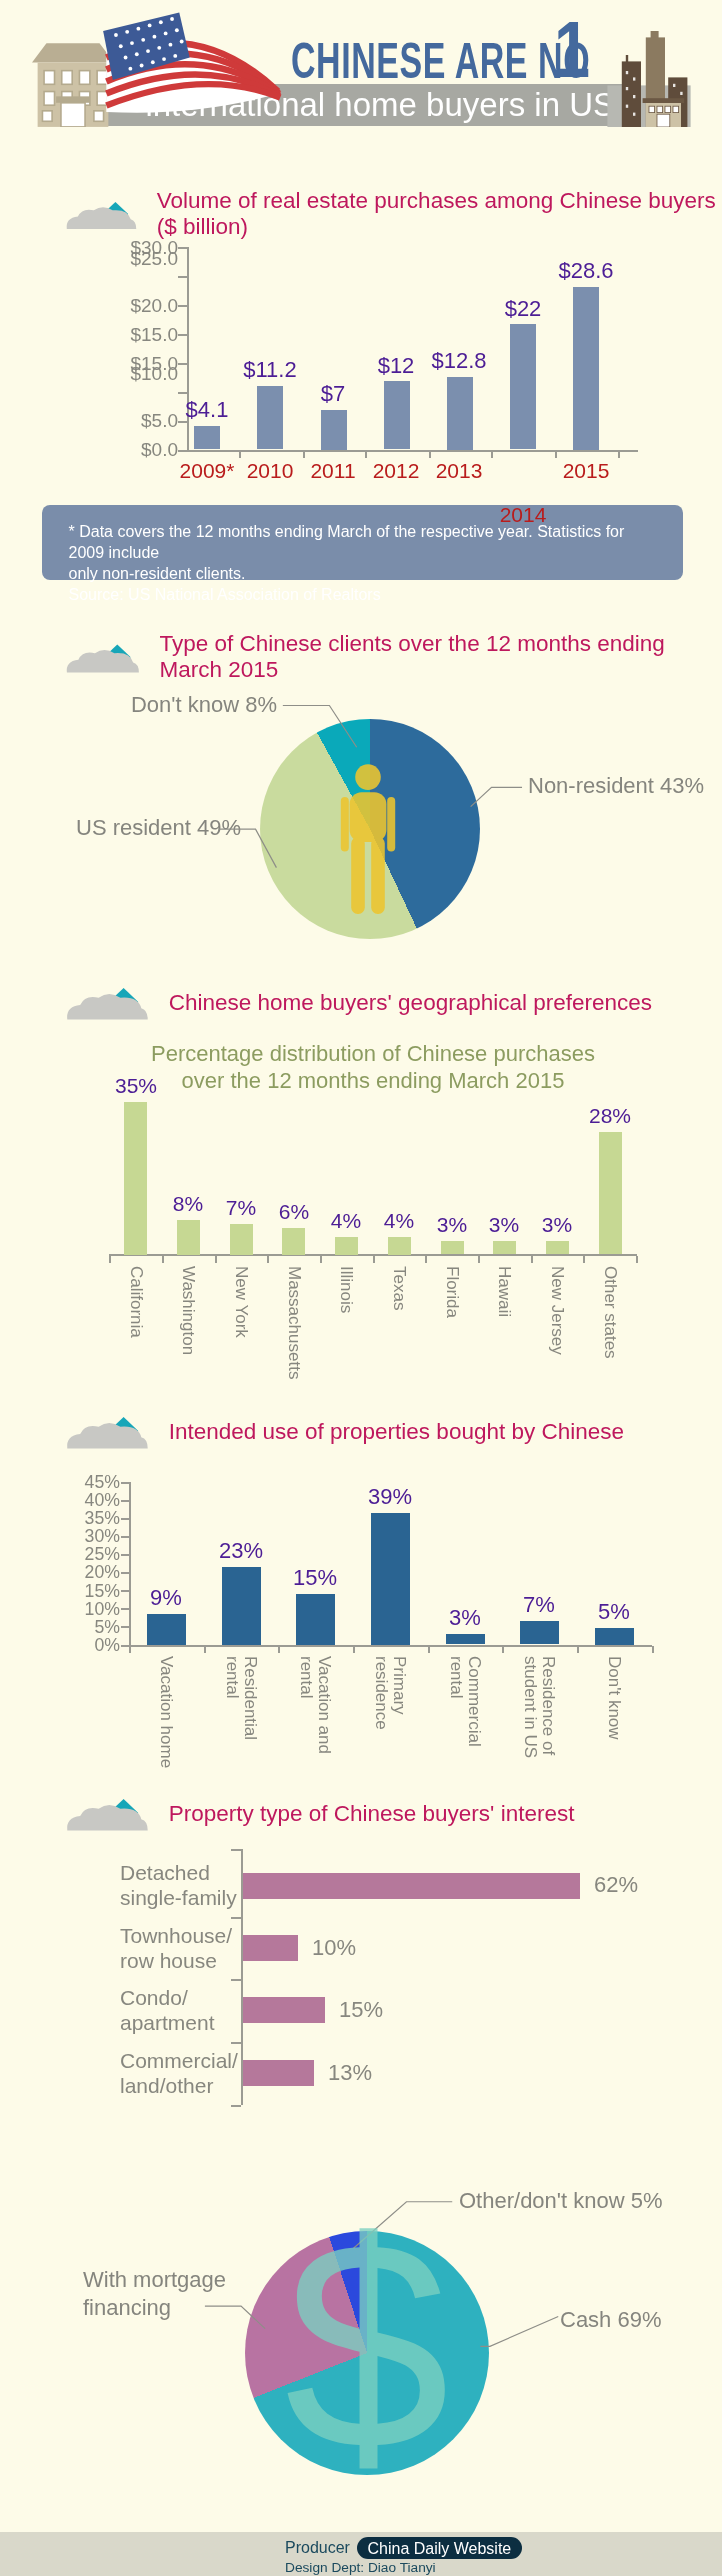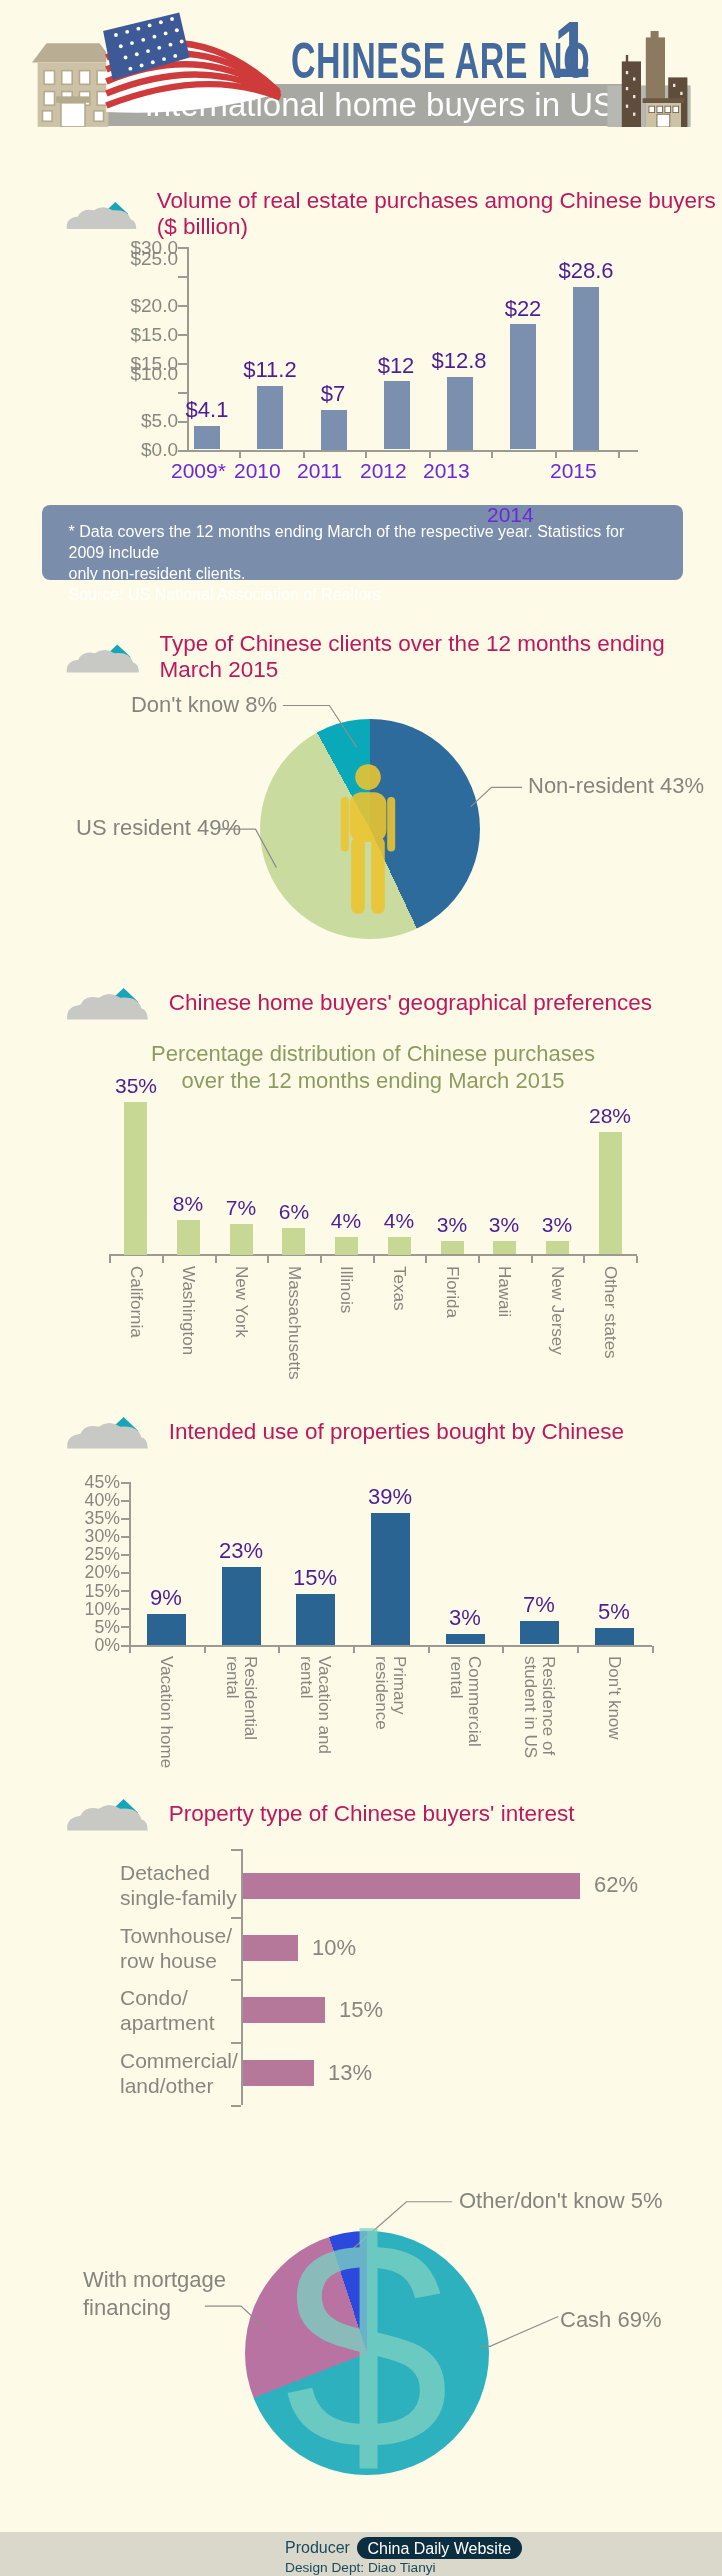--- a/index.html
+++ b/index.html
@@ -18,21 +18,21 @@
   .sec{position:absolute;left:64px;display:flex;align-items:center;gap:17.7px;}
   .sec-title{font-size:22.5px;color:#be185d;}
   
   .notebox{position:absolute;left:42px;top:505px;width:641px;height:75px;background:#7a8daa;
     border-radius:8px;color:#ffffff;font-size:16px;line-height:21px;padding:16px 24px 0 26.5px;box-sizing:border-box;}
   
   .axis{position:absolute;background:#9b9b93;}
   .bar{position:absolute;}
   .vlabel{position:absolute;font-size:22px;color:#4c1d95;text-align:center;white-space:nowrap;}
   .ytick{position:absolute;font-size:19px;color:#87877f;text-align:right;white-space:nowrap;}
-  .xtick{position:absolute;font-size:21px;color:#6d28d9;white-space:nowrap;}
+  .xtick{position:absolute;font-size:21px;color:#b91c1c;text-align:center;white-space:nowrap;}
   .rlabel{position:absolute;transform:rotate(90deg);transform-origin:0 0;white-space:nowrap;
     font-size:17px;color:#87877f;line-height:17.7px;text-align:left;}
   .tickdash{position:absolute;background:#9b9b93;}
   .chart-subtitle{position:absolute;left:132px;width:482px;text-align:center;color:#8c9c60;
     font-size:22px;line-height:26.5px;}
   .hcat{position:absolute;font-size:21px;line-height:25px;color:#87877f;transform:translateY(-50%);}
   .hval{position:absolute;font-size:22px;color:#87877f;transform:translateY(-50%);}
   
   .pie{position:absolute;border-radius:50%;}
   .pie-label{position:absolute;font-size:22px;color:#85857e;white-space:nowrap;line-height:28px;}

